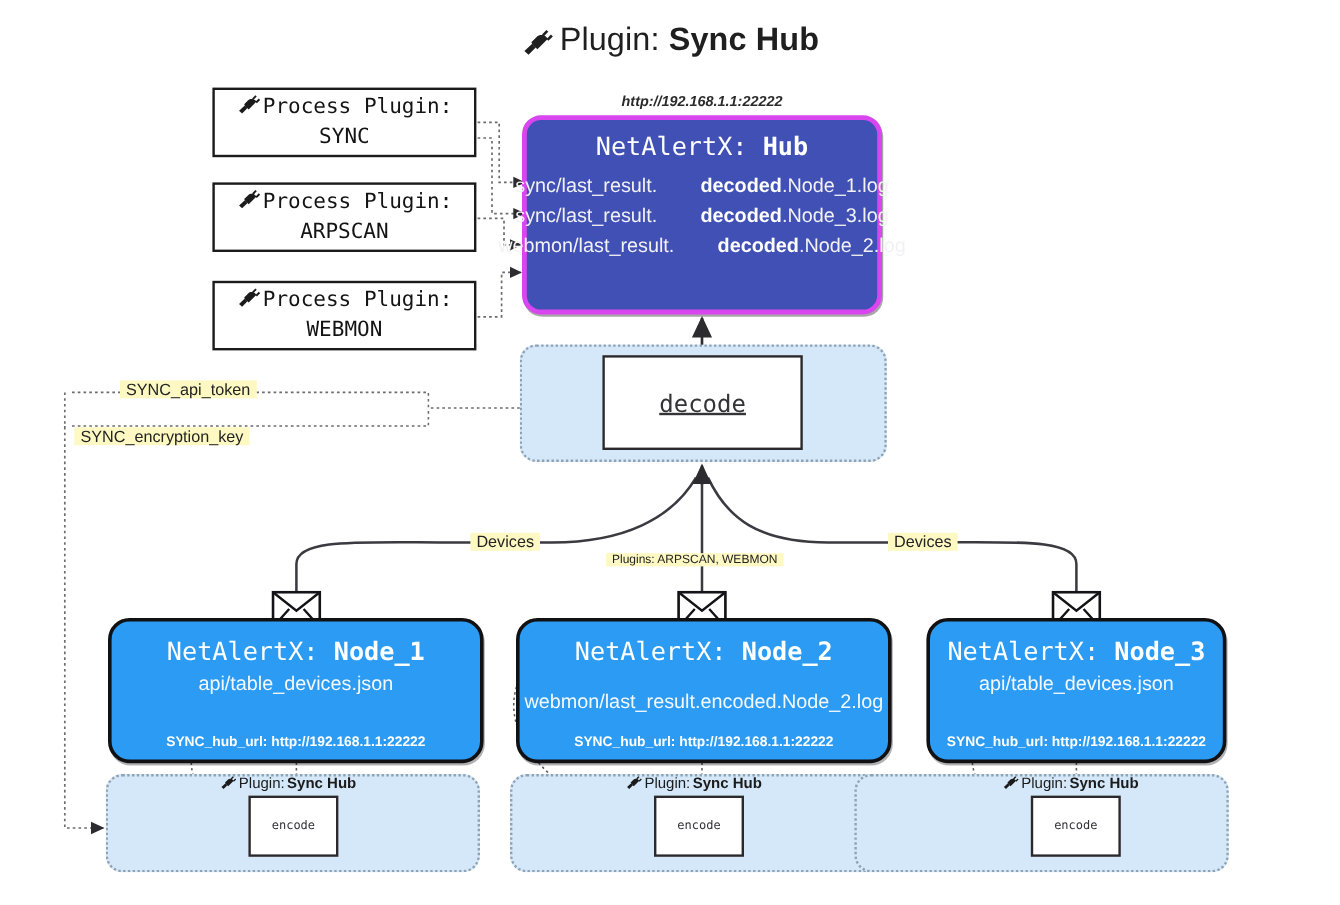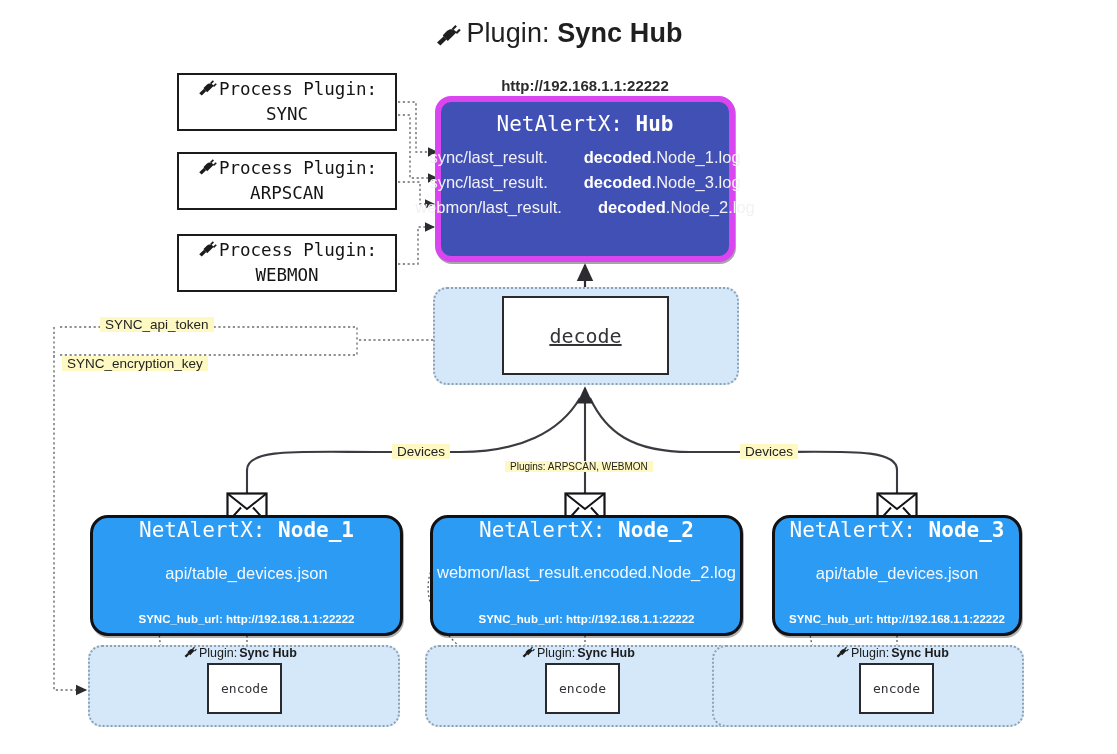--- a/index.html
+++ b/index.html
@@ -29,71 +29,71 @@
     border:2px solid #1b1b1b;background:#ffffff;
     font-family:"DejaVu Sans Mono","Liberation Mono",monospace;
     font-size:17.5px;color:#141414;
     display:flex;flex-direction:column;align-items:center;justify-content:center;
     line-height:1.35;
   }
   .proc .l1{display:flex;align-items:center;gap:2px;white-space:nowrap;}
   .proc .l2{white-space:nowrap;}
 
   .hub{
-    background:#4050b5;border:6px solid #d946ef;border-radius:16px;
+    background:#4050b5;border:4px solid #d946ef;border-radius:16px;
     color:#ffffff;
     display:flex;flex-direction:column;align-items:center;
     padding-top:10px;box-shadow:1px 2px 0 rgba(0,0,0,.35);
   }
   .hub .hdr{
     font-family:"DejaVu Sans Mono","Liberation Mono",monospace;
     font-size:21px;margin-bottom:9px;white-space:nowrap;
   }
   .hub .hdr b{font-weight:bold;}
   .hub .logline{
     font-size:16.5px;line-height:1.52;white-space:nowrap;color:#f2f2f5;
   }
   .hub .logline b{font-weight:bold;color:#ffffff;margin-left:36px;}
 
   .urlcap{
     position:absolute;text-align:center;width:300px;
-    font-size:15px;color:#2b2b2b;font-weight:bold;
+    font-size:12px;color:#2b2b2b;font-weight:bold;font-style:italic;
   }
 
   .node{
     background:#2b9bf4;border:3px solid #111114;border-radius:18px;
     color:#ffffff;display:flex;flex-direction:column;align-items:center;
     box-shadow:1px 2px 0 rgba(0,0,0,.3);
   }
   .node .hdr{
     font-family:"DejaVu Sans Mono","Liberation Mono",monospace;
-    font-size:21px;white-space:nowrap;color:#ffffff;
+    font-size:21px;margin-top:13px;white-space:nowrap;color:#ffffff;
   }
   .node .hdr b{font-weight:bold;}
   .node .res{
-    font-size:16.5px;color:#f4f9ff;white-space:nowrap;margin-top:22px;
+    font-size:16.5px;color:#f4f9ff;white-space:nowrap;margin-top:6px;
   }
   .node .res.tight{margin-top:8px;}
   .node .hub-url{
     position:absolute;bottom:8px;left:0;width:100%;text-align:center;
     font-size:11.5px;font-weight:bold;color:#ffffff;white-space:nowrap;
   }
 
   .lightbox{
     background:#d4e8fa;border:2px dotted #8fa2b4;border-radius:14px;
   }
 
   .plainbox{
     background:#ffffff;border:2px solid #2a2a2e;
     display:flex;align-items:center;justify-content:center;
     font-family:"DejaVu Sans Mono","Liberation Mono",monospace;
     color:#333338;
   }
   .decode{font-size:20px;text-decoration:underline;}
-  .encodebox{font-size:13px;text-align:right;}
+  .encodebox{font-size:10px;text-align:right;}
 
   .edge-label{
     position:absolute;background:#fef9c3;padding:0 5px;
     font-size:13.5px;color:#232323;white-space:nowrap;
   }
   .edge-label.small{font-size:10px;text-align:center;}
   .plug-label{
     position:absolute;font-size:12.5px;color:#1b1b1b;white-space:nowrap;
     display:flex;align-items:center;gap:2px;
   }

